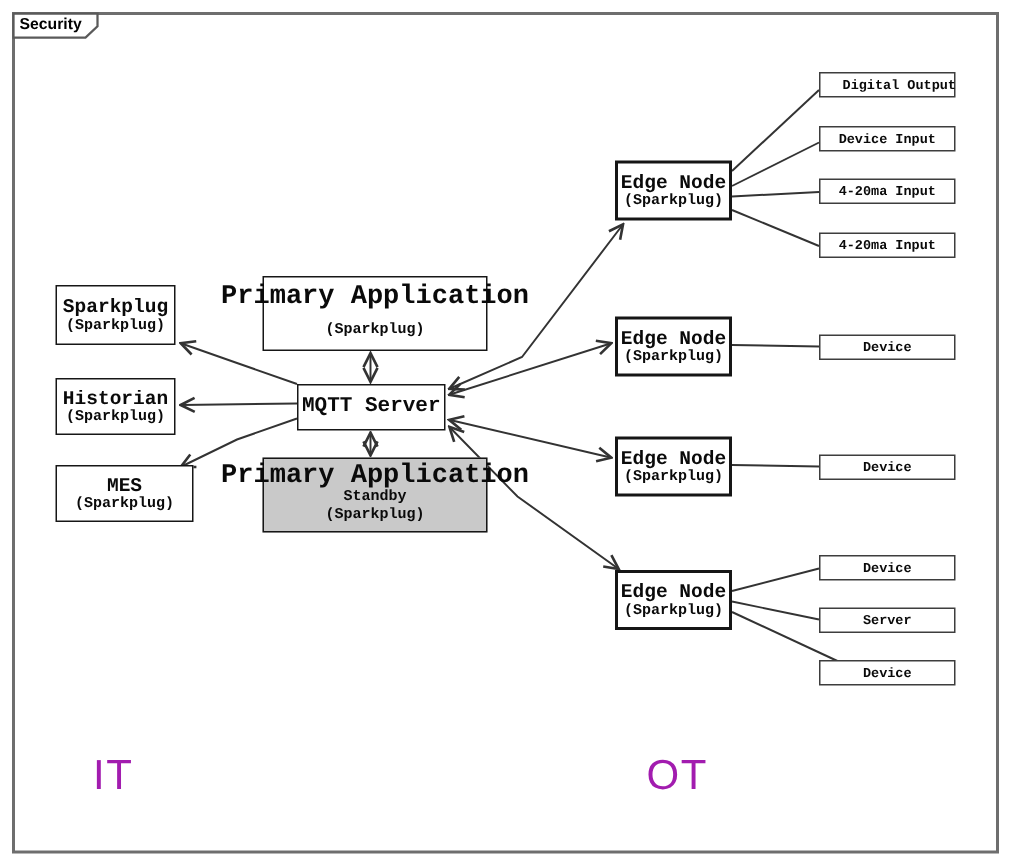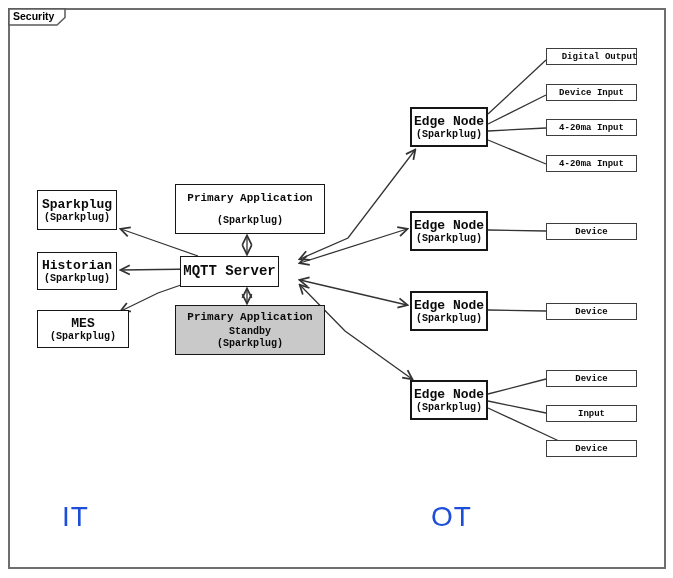--- a/index.html
+++ b/index.html
@@ -23,31 +23,31 @@
   .box{
     position:absolute;box-sizing:border-box;background:#ffffff;
     border:1.5px solid #161616;display:flex;flex-direction:column;
     align-items:center;justify-content:center;text-align:left;z-index:2;
   }
   .box .title{font-weight:bold;font-size:13px;line-height:15px;white-space:nowrap;}
   .box .subtitle{font-weight:bold;font-size:10px;line-height:12px;white-space:nowrap;}
   .box .line2{font-weight:bold;font-size:10px;line-height:13px;white-space:nowrap;}
   #mqtt-server .title{font-size:14px;}
   #primary-application{gap:9px;}
-  #primary-application .title,#standby-application .title{font-size:11px;}
+  #primary-application .title,#standby-application .title{font-size:18px;}
   #standby-application{background:#c9c9c9;}
   .edge-node{border-width:2px;}
   .small-box{
     position:absolute;box-sizing:border-box;background:#ffffff;
     border:1.5px solid #3d3d3d;display:flex;align-items:center;justify-content:center;
     z-index:2;font-weight:bold;font-size:9px;white-space:nowrap;
   }
   .zone-label{
     position:absolute;font-family:"Liberation Sans","DejaVu Sans",sans-serif;
-    font-size:28px;font-weight:400;color:#1d4ed8;z-index:2;letter-spacing:1px;
+    font-size:28px;font-weight:400;color:#a21caf;z-index:2;letter-spacing:1px;
   }
 </style>
 </head>
 <body>
 
 <div id="stage">
 
   <div id="frame"></div>
 
   <svg class="connections" width="673" height="578" viewBox="0 0 673 578">
@@ -101,21 +101,21 @@
   </div>
   <div class="box" style="left:37px;top:310px;width:92px;height:38px;">
     <div class="title">MES</div>
     <div class="subtitle">(Sparkplug)</div>
   </div>
 
   <div class="box" id="primary-application" style="left:175px;top:184px;width:150px;height:50px;">
     <div class="title">Primary Application</div>
     <div class="subtitle">(Sparkplug)</div>
   </div>
-  <div class="box" id="mqtt-server" style="left:180px;top:256px;width:99px;height:31px;">
+  <div class="box" id="mqtt-server" style="left:198px;top:256px;width:99px;height:31px;">
     <div class="title">MQTT Server</div>
   </div>
   <div class="box" id="standby-application" style="left:175px;top:305px;width:150px;height:50px;">
     <div class="title">Primary Application</div>
     <div class="line2">Standby</div>
     <div class="subtitle">(Sparkplug)</div>
   </div>
 
   <div class="box edge-node" style="left:410px;top:107px;width:78px;height:40px;">
     <div class="title">Edge Node</div>
@@ -134,19 +134,19 @@
     <div class="subtitle">(Sparkplug)</div>
   </div>
 
   <div class="small-box" style="left:546px;top:48px;width:91px;height:17px;padding-left:16px;">Digital Output</div>
   <div class="small-box" style="left:546px;top:84px;width:91px;height:17px;">Device Input</div>
   <div class="small-box" style="left:546px;top:119px;width:91px;height:17px;">4-20ma Input</div>
   <div class="small-box" style="left:546px;top:155px;width:91px;height:17px;">4-20ma Input</div>
   <div class="small-box" style="left:546px;top:223px;width:91px;height:17px;">Device</div>
   <div class="small-box" style="left:546px;top:303px;width:91px;height:17px;">Device</div>
   <div class="small-box" style="left:546px;top:370px;width:91px;height:17px;">Device</div>
-  <div class="small-box" style="left:546px;top:405px;width:91px;height:17px;">Input</div>
+  <div class="small-box" style="left:546px;top:405px;width:91px;height:17px;">Server</div>
   <div class="small-box" style="left:546px;top:440px;width:91px;height:17px;">Device</div>
 
   <div class="zone-label" style="left:62px;top:501px;">IT</div>
   <div class="zone-label" style="left:431px;top:501px;">OT</div>
 
 </div>
 
 </body></html>

